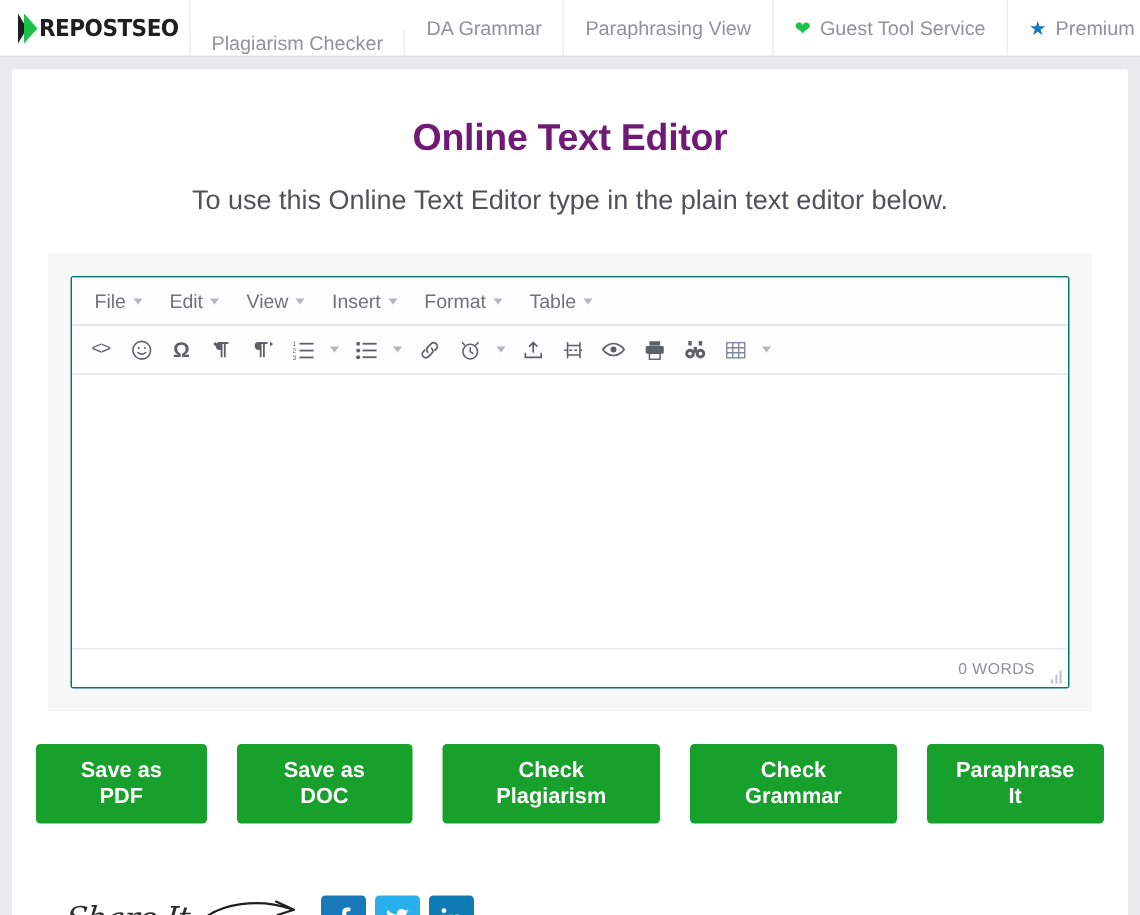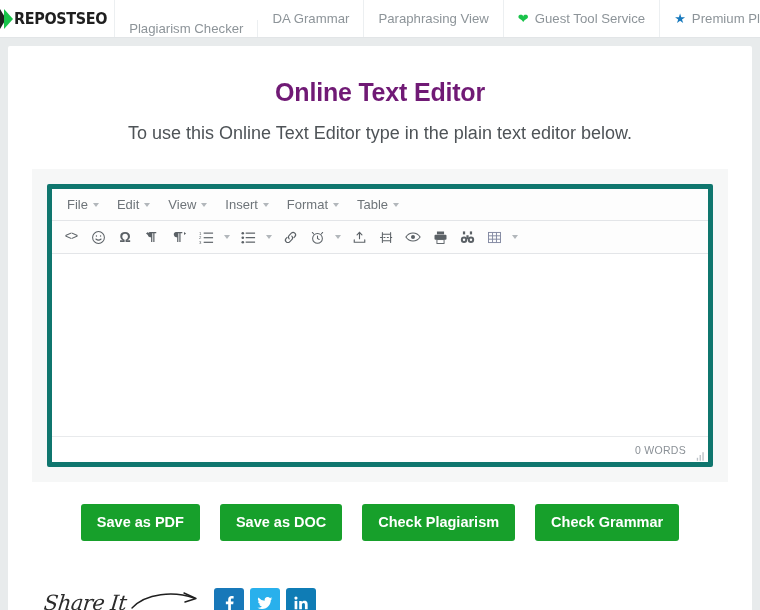--- a/index.html
+++ b/index.html
@@ -20,20 +20,21 @@
     background: #ffffff;
     border-bottom: 1px solid #e2e5e7;
     display: flex;
     align-items: stretch;
     position: relative;
   }
   .brand {
     width: 127px;
     display: flex;
     align-items: center;
+    padding-left: 12px;
     border-right: 1px solid #eceff1;
   }
   .brand-mark {
     display: inline-block;
     width: 13px;
     height: 20px;
     position: relative;
     margin-right: 1px;
   }
   .brand-mark .tri-dark {
@@ -102,21 +103,21 @@
   }
 
   
   .editor-panel {
     margin: 25px 8px 0 8px;
     background: #f6f7f7;
     padding: 15px;
   }
   .tinymce {
     background: #ec4899;
-    border: 5px solid #0f766e;
+    border: 1px solid #0f766e;
     border-radius: 2px;
   }
   .mce-menubar {
     display: flex;
     align-items: center;
     padding: 5px 6px;
     border-bottom: 1px solid #e3e5e8;
     background: #fdfdfd;
   }
   .mce-menuitem {
@@ -461,20 +462,21 @@
         </div>
 
       </div>
     </div>
 
     <div class="actions">
       <button class="btn-green">Save as PDF</button>
       <button class="btn-green">Save as DOC</button>
       <button class="btn-green">Check Plagiarism</button>
       <button class="btn-green">Check Grammar</button>
+      <button class="btn-green">Paraphrase It</button>
     </div>
 
     <div class="sharebar">
       <span class="share-label">Share It</span>
       <span class="share-arrow">
         <svg width="72" height="28" viewBox="0 0 72 28" fill="none" stroke="#1f1f1f" stroke-width="1.4">
           <path d="M2 21 C16 6, 44 4, 64 11" stroke-linecap="round"></path>
           <path d="M54 6 L66 11.5 L55 15" stroke-linecap="round" stroke-linejoin="round" fill="none"></path>
         </svg>
       </span>

